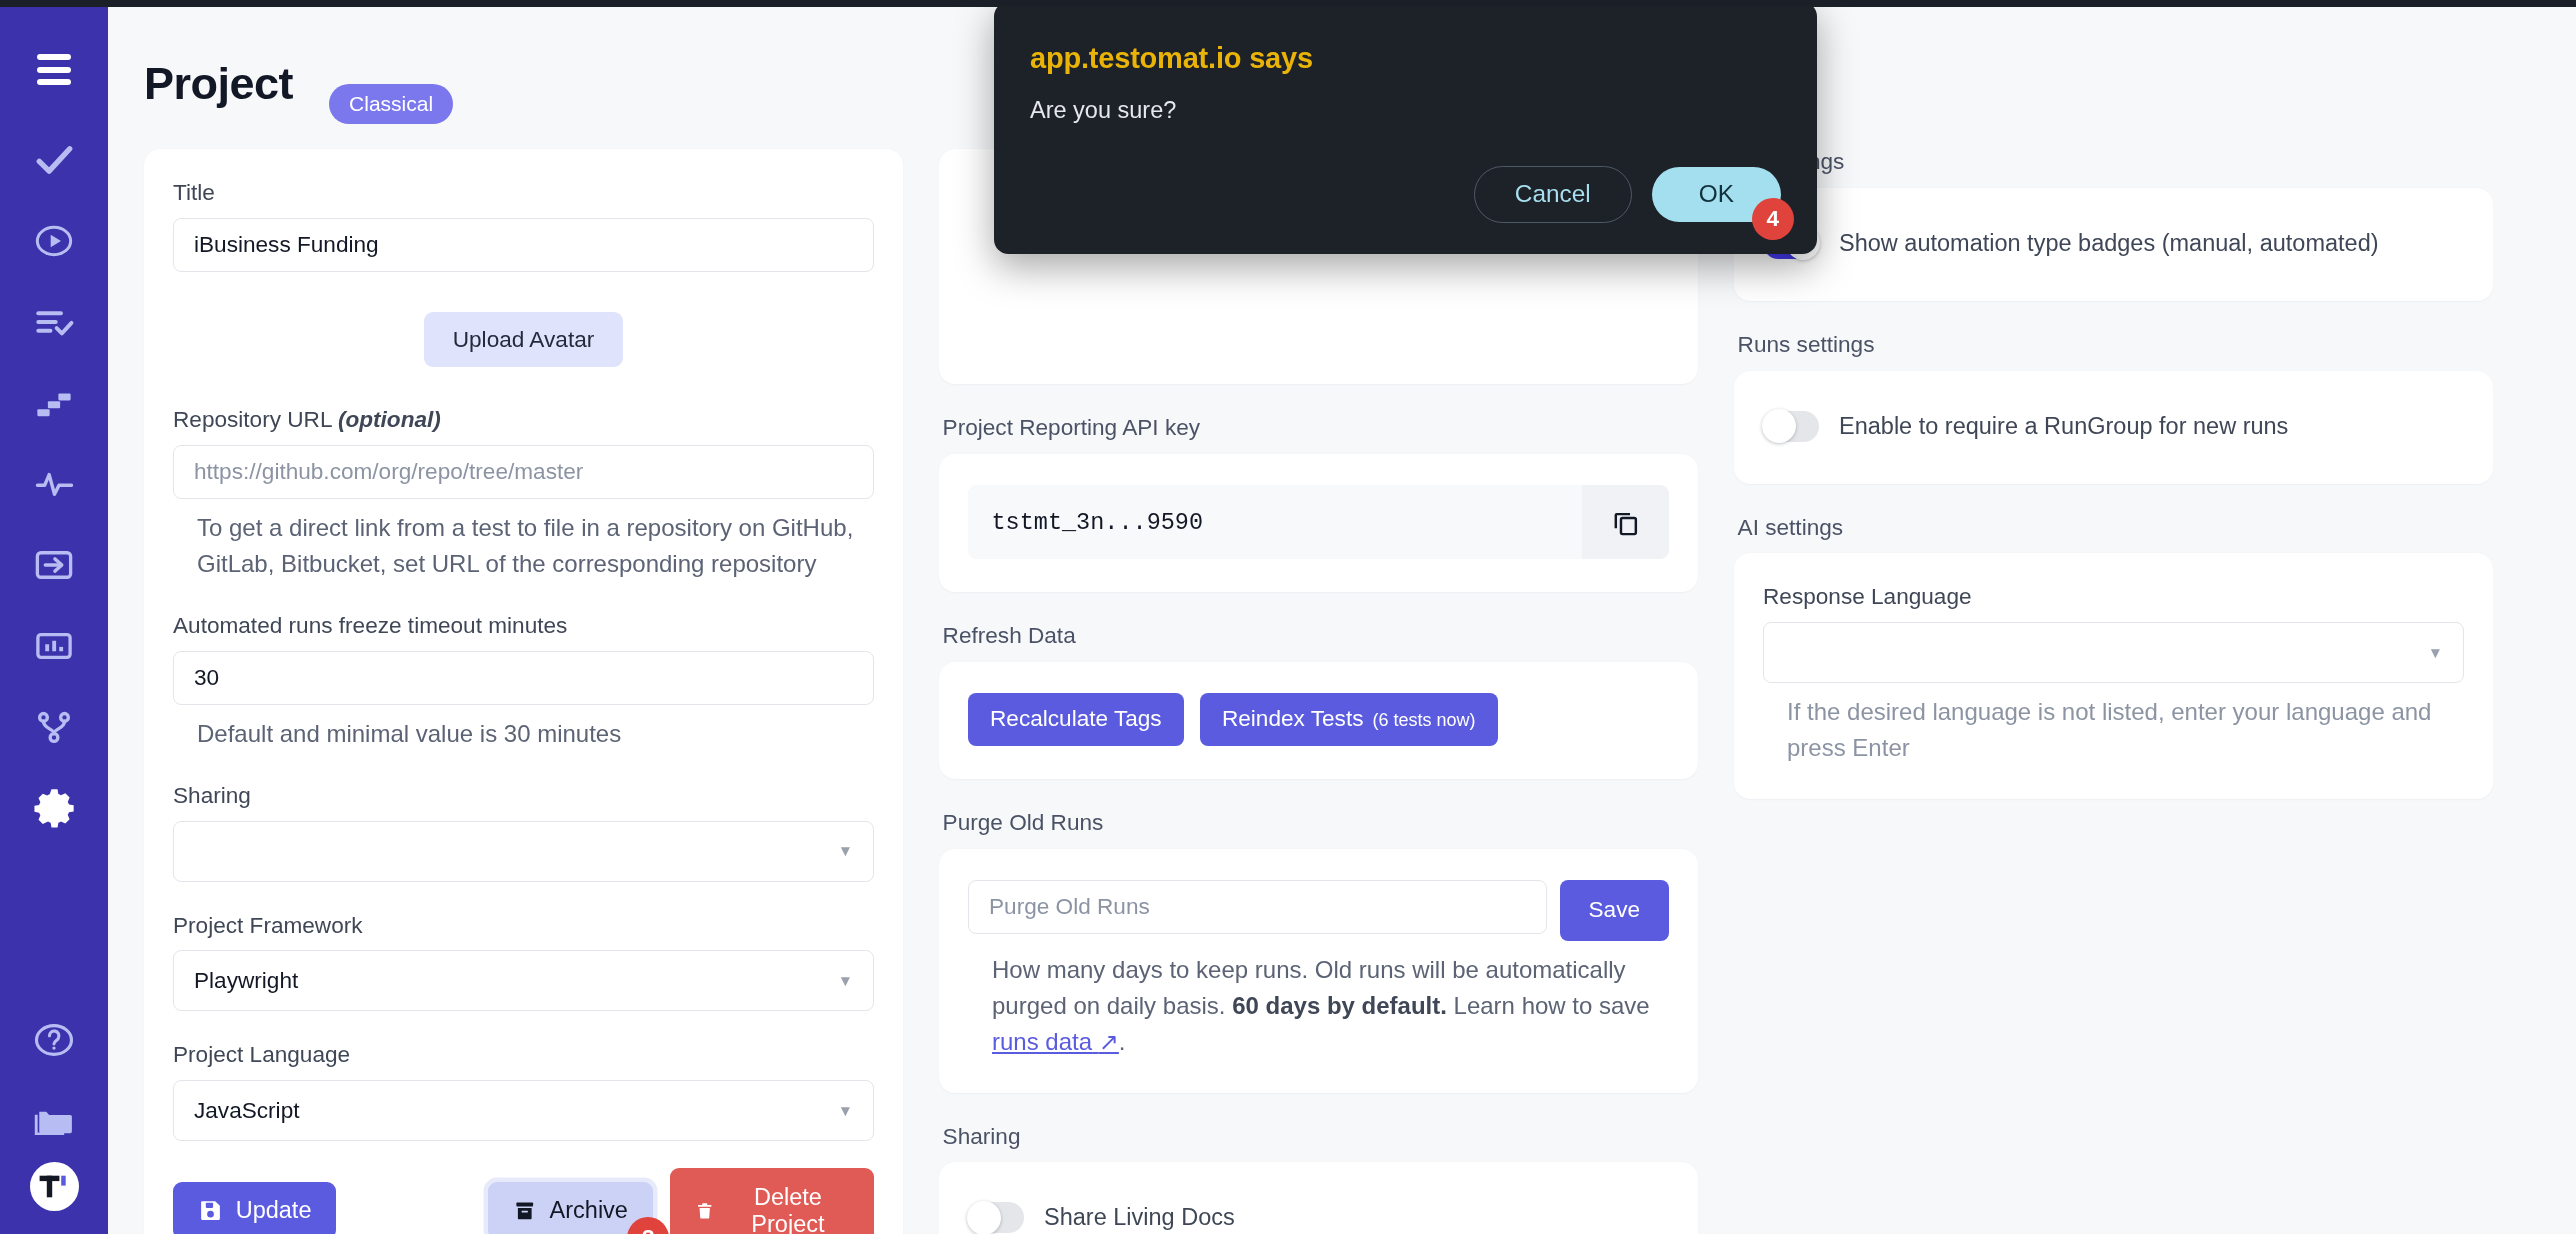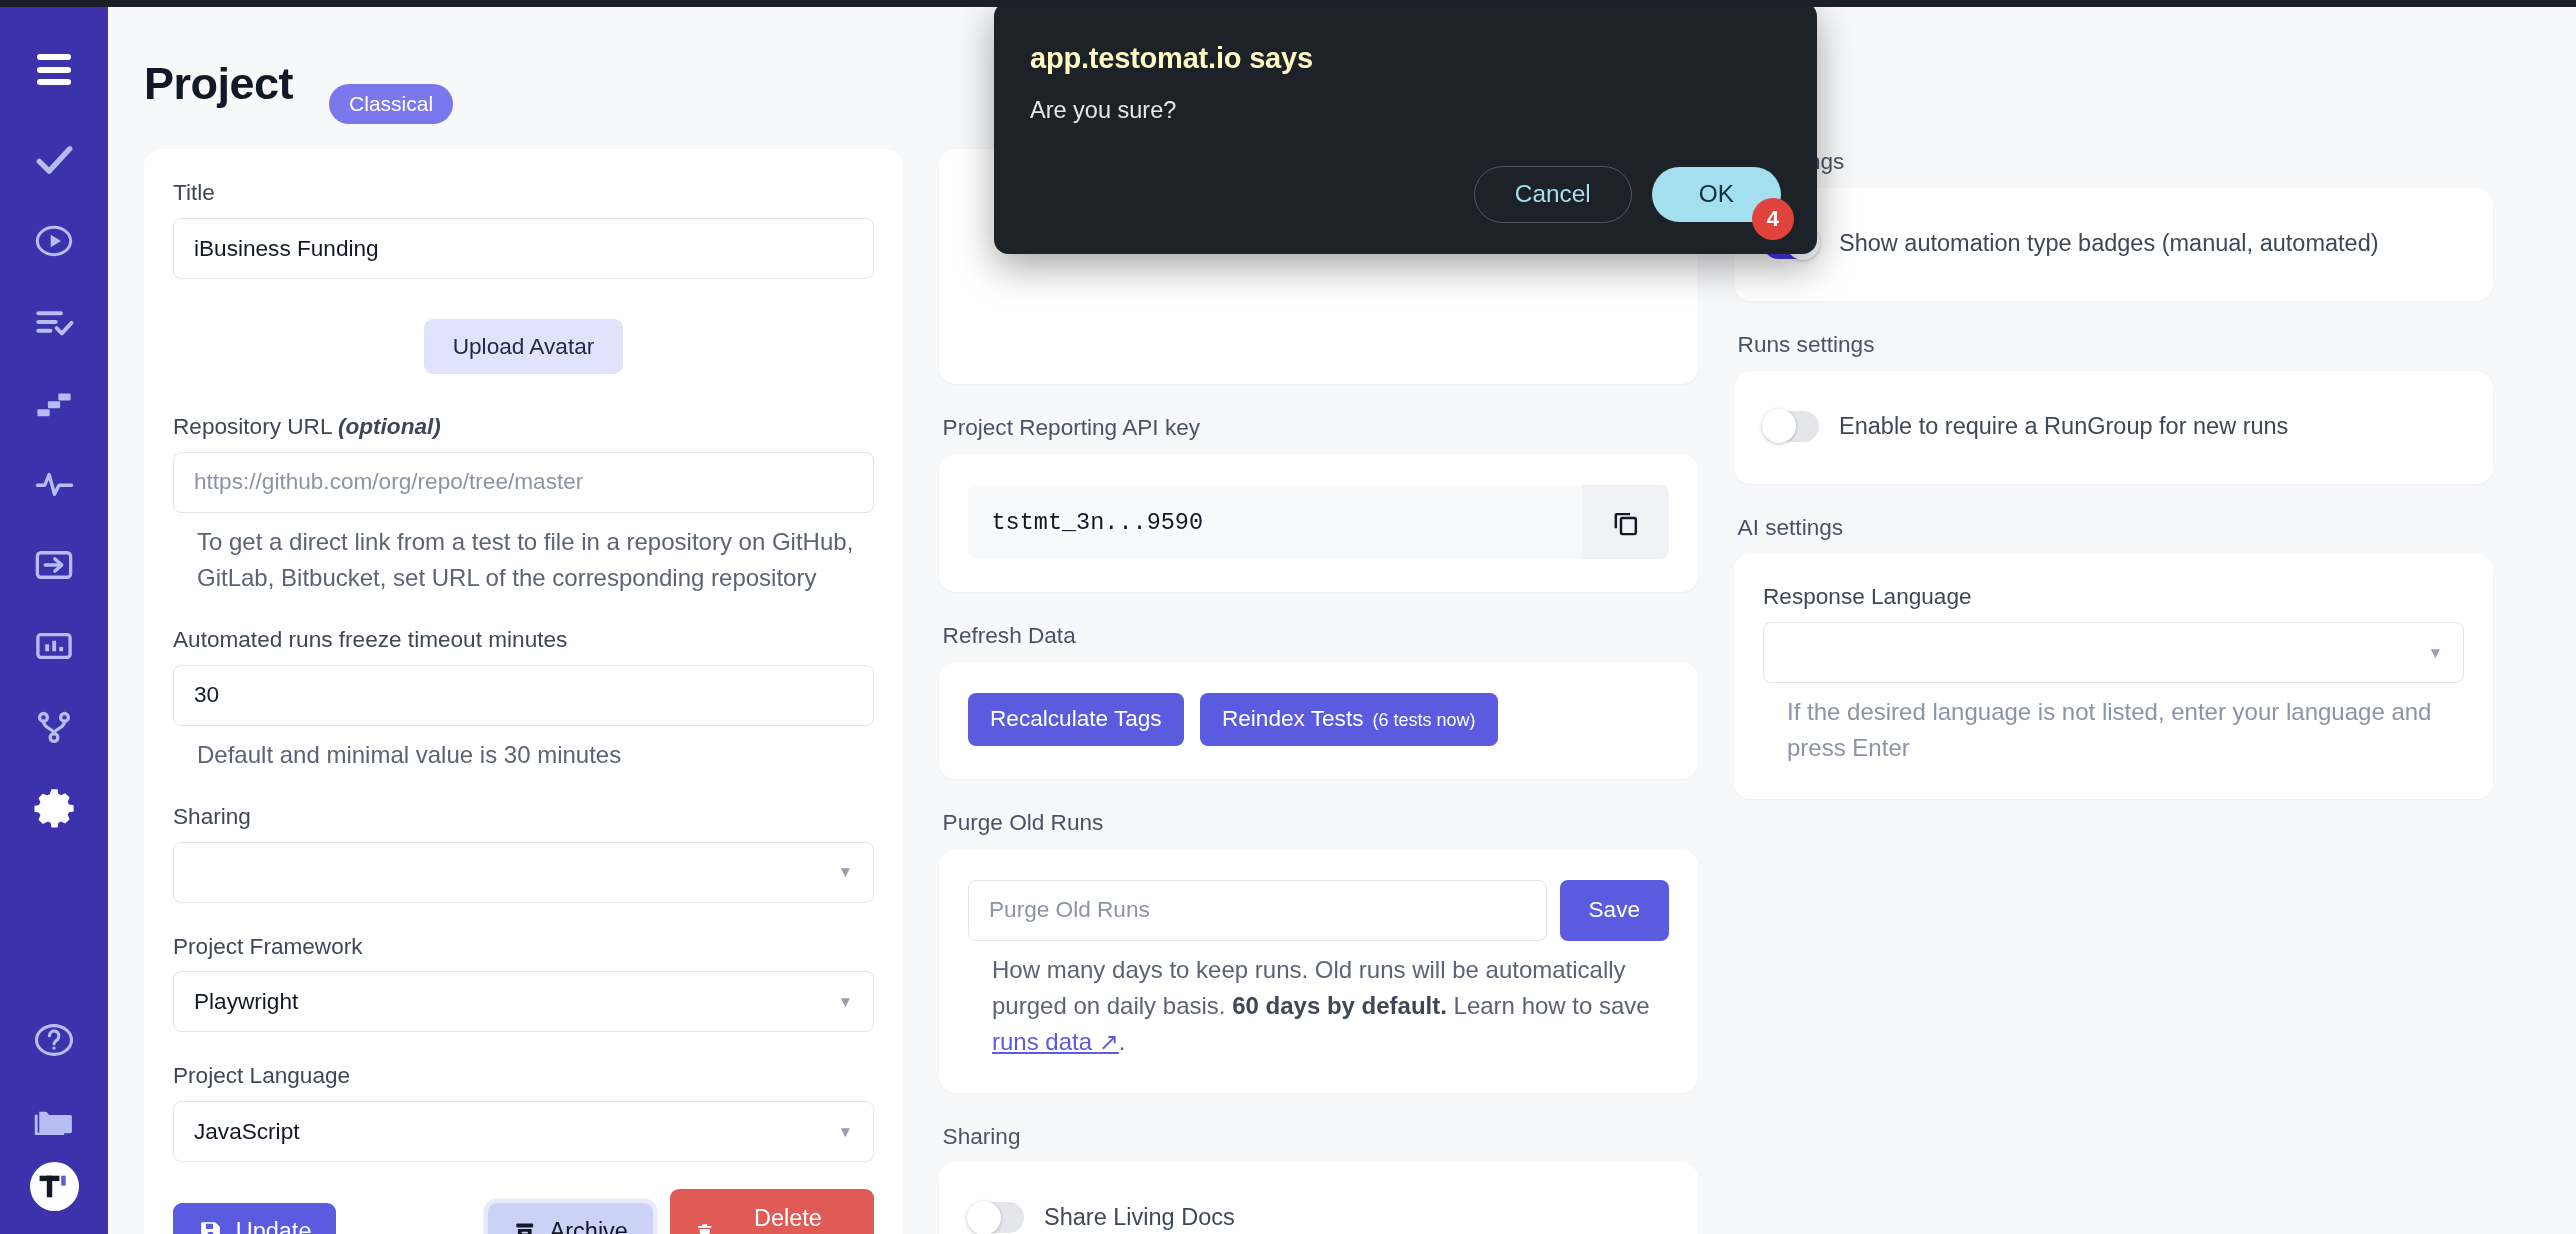--- a/index.html
+++ b/index.html
@@ -79,21 +79,21 @@
     margin: 0 0 12.7px 3.6px;
   }
   .section-gap { margin-top: 31px; }
 
   .field-label {
     font-size: 22.6px; color: #3f4757; margin-bottom: 11.8px;
   }
   .field-label .opt { font-style: italic; font-weight: 600; }
 
   .input {
-    width: 100%; height: 61px;
+    width: 100%; height: 54px;
     border: 0.9px solid #e2e5ea; border-radius: 8.1px;
     background: #ffffff;
     font-size: 22.6px; color: #131826;
     padding: 0 20px;
     display: flex; align-items: center;
   }
   .input.placeholder { color: #8c94a3; }
 
   .help {
     font-size: 24px; color: #5b6375; line-height: 1.5;
@@ -207,21 +207,21 @@
     position: absolute;
     top: -5.4px; left: 886px;
     width: 823px;
     background: #1d2128;
     border-radius: 14.5px;
     box-shadow: 0 12.7px 38px rgba(0,0,0,.35);
     padding: 40px 36px 31px 36px;
     z-index: 50;
   }
   .dialog-title {
-    color: #fef9c3; font-size: 29px; font-weight: 700; letter-spacing: -0.2px;
+    color: #eab308; font-size: 29px; font-weight: 700; letter-spacing: -0.2px;
   }
   .dialog-msg {
     color: #e6e8ec; font-size: 23.5px; margin-top: 22px;
   }
   .dialog-actions {
     margin-top: 42px; display:flex; justify-content:flex-end; align-items:center; gap: 20px;
   }
   .dlg-btn {
     border-radius: 36px; font-size: 24.4px; cursor:pointer;
     padding: 13.6px 40px;

